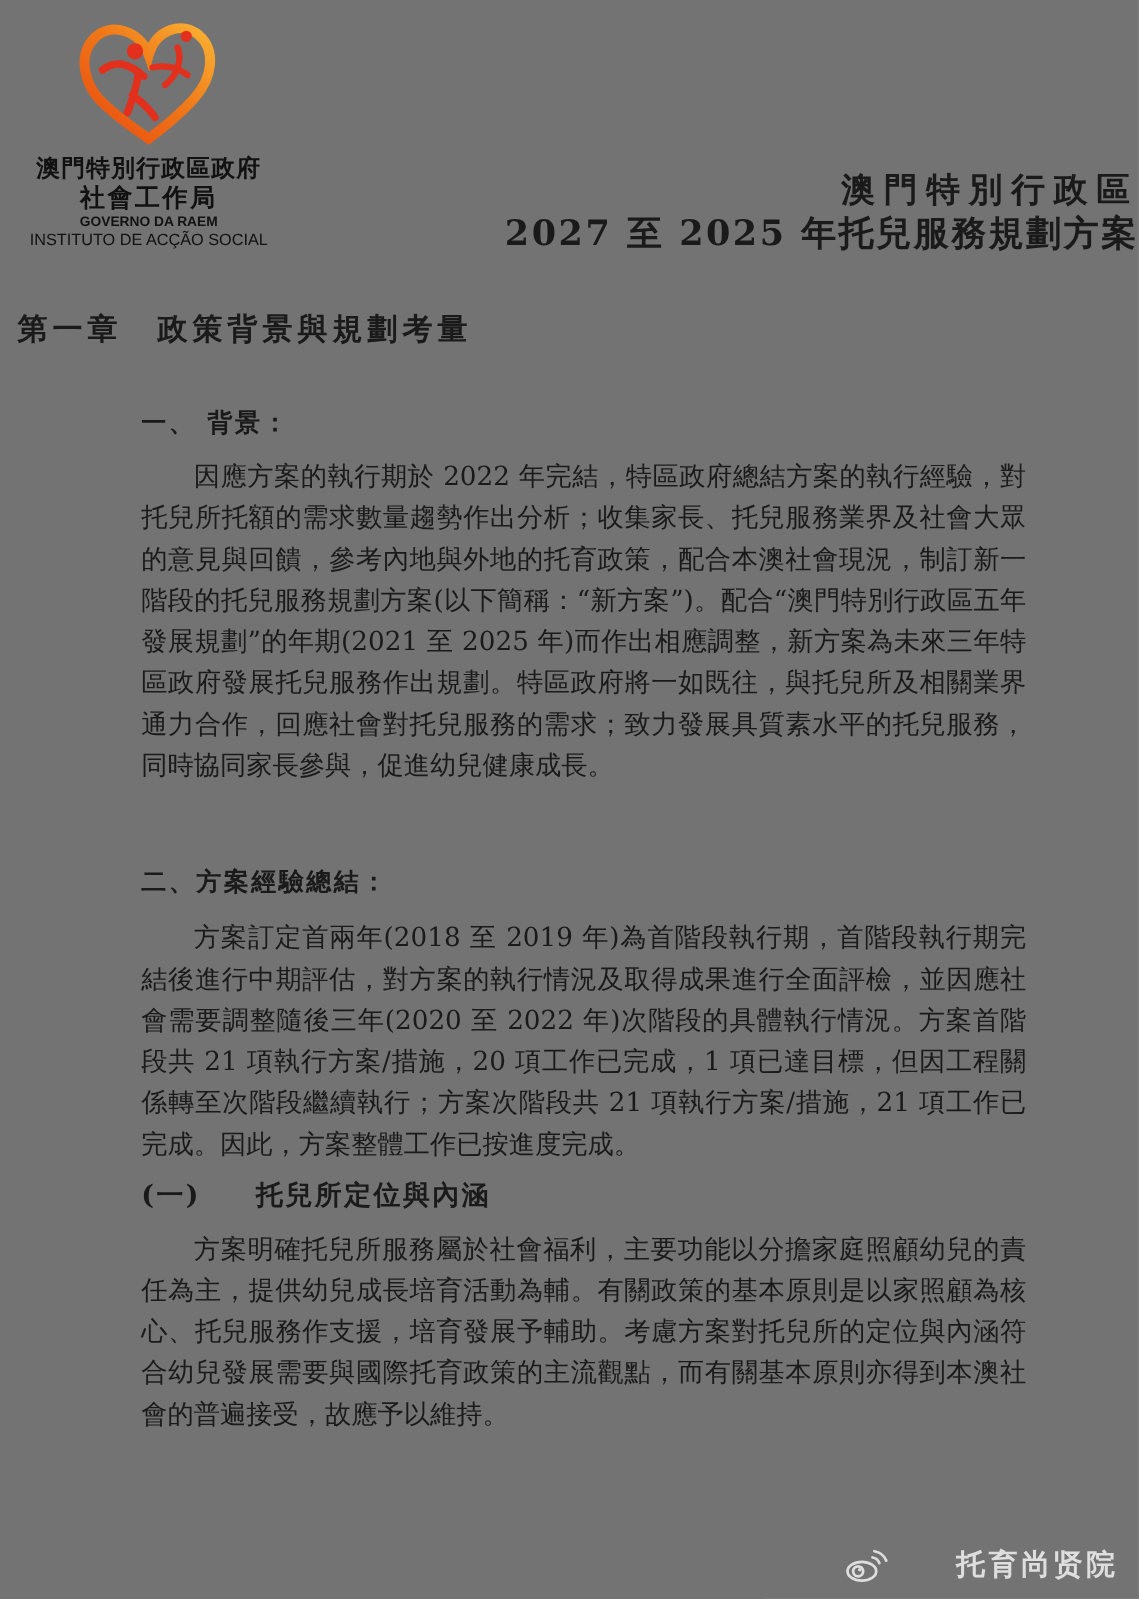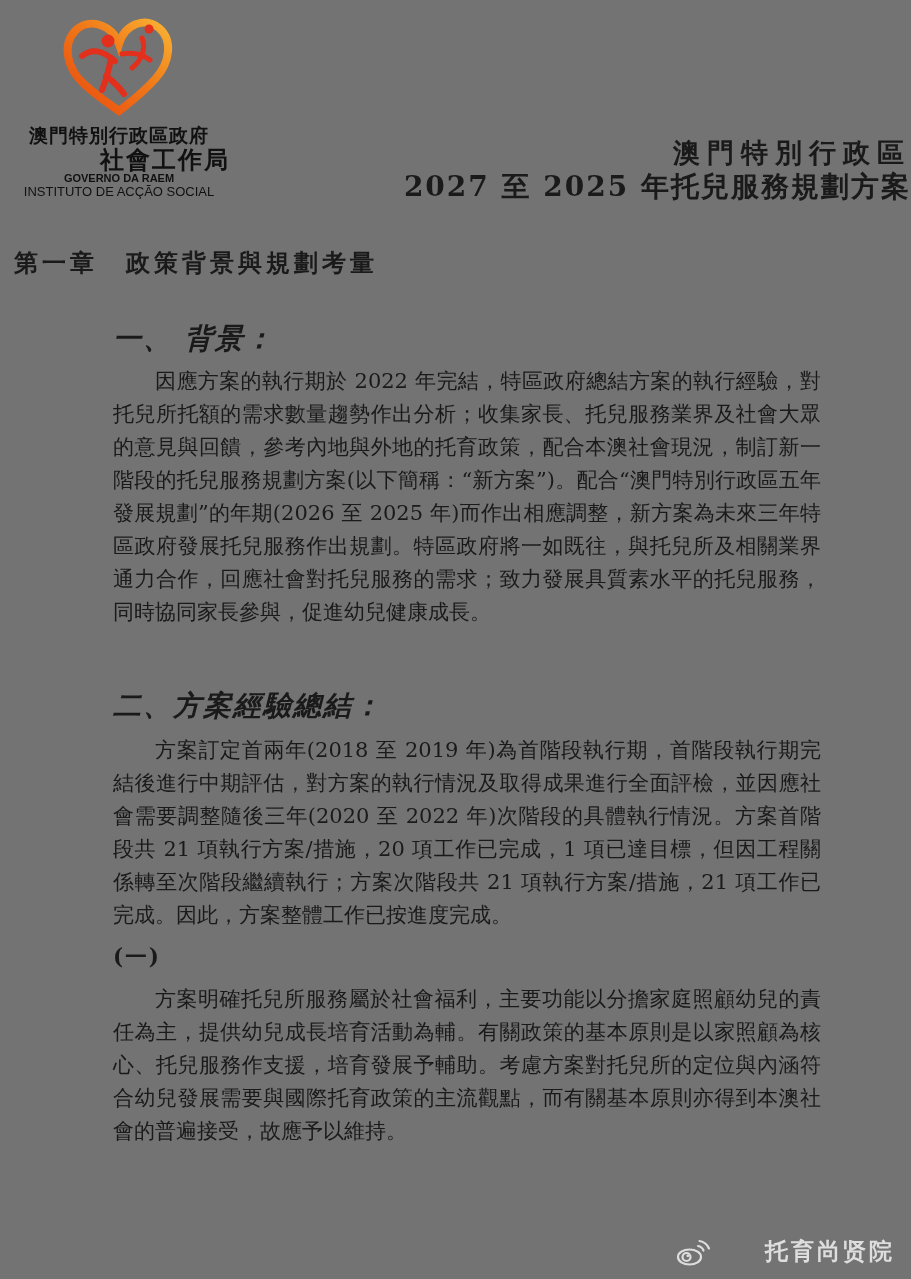--- a/index.html
+++ b/index.html
@@ -14,21 +14,21 @@
   }
 
   
   .org-block {
     position:absolute; left:8px; top:14px; width:222px;
     text-align:center;
     font-family:"Liberation Sans","DejaVu Sans",sans-serif;
   }
   .org-logo { display:block; margin:0 auto 4px auto; }
   .org-zh1 { font-size:19px; font-weight:bold; letter-spacing:1px; line-height:24px; color:#111; }
-  .org-zh2 { font-size:24px; font-weight:bold; letter-spacing:2px; line-height:23px; color:#111;text-align:right; }
+  .org-zh2 { font-size:20px; font-weight:bold; letter-spacing:2px; line-height:23px; color:#111; }
   .org-pt1 { font-size:11px; font-weight:bold; line-height:14px; color:#111; }
   .org-pt2 { font-size:13px; font-weight:normal; line-height:14px; color:#111; }
 
   
   .doc-title { position:absolute; left:0; right:0; top:136px; text-align:right; }
   .doc-title-line1 { font-size:27px; font-weight:bold; letter-spacing:7px; line-height:33px; padding-left:30px; }
   .doc-title-line2 { font-size:28px; font-weight:bold; letter-spacing:2px; line-height:36px; padding-left:14px; }
 
   .chapter-heading {
     position:absolute; left:0; right:0; top:247px;
@@ -36,22 +36,22 @@
     padding-left:14px;
   }
 
   
   .content {
     position:absolute; left:113px; top:322px; width:708px;
     font-size:21px; line-height:33px;
     text-align:justify;
   }
   .sec-heading {
-    font-size:28px; font-weight:bold; letter-spacing:2px;
-    line-height:33px; margin:0 0 10px 0;font-style:italic;
+    font-size:20px; font-weight:bold; letter-spacing:2px;
+    line-height:33px; margin:0 0 10px 0;
   }
   .sec-heading.second { margin-top:60px; margin-bottom:12px; }
   .sub-heading {
     display:flex; align-items:baseline;
     font-size:21.5px; font-weight:bold; letter-spacing:2px;
     line-height:33px; margin:8px 0 10px 0;
   }
   .sub-heading .sub-num { margin-right:44px; }
   .content p {
     margin:0 0 4px 0;
@@ -106,27 +106,28 @@
   <div class="doc-title">
     <div class="doc-title-line1">澳門特別行政區</div>
     <div class="doc-title-line2">2027 至 2025 年托兒服務規劃方案</div>
   </div>
 
   <div class="chapter-heading">第一章　政策背景與規劃考量</div>
 
   <div class="content">
 
     <div class="sec-heading">一、 背景：</div>
-    <p>因應方案的執行期於 2022 年完結，特區政府總結方案的執行經驗，對托兒所托額的需求數量趨勢作出分析；收集家長、托兒服務業界及社會大眾的意見與回饋，參考內地與外地的托育政策，配合本澳社會現況，制訂新一階段的托兒服務規劃方案(以下簡稱：“新方案”)。配合“澳門特別行政區五年發展規劃”的年期(2026 至 2025 年)而作出相應調整，新方案為未來三年特區政府發展托兒服務作出規劃。特區政府將一如既往，與托兒所及相關業界通力合作，回應社會對托兒服務的需求；致力發展具質素水平的托兒服務，同時協同家長參與，促進幼兒健康成長。</p>
+    <p>因應方案的執行期於 2022 年完結，特區政府總結方案的執行經驗，對托兒所托額的需求數量趨勢作出分析；收集家長、托兒服務業界及社會大眾的意見與回饋，參考內地與外地的托育政策，配合本澳社會現況，制訂新一階段的托兒服務規劃方案(以下簡稱：“新方案”)。配合“澳門特別行政區五年發展規劃”的年期(2021 至 2025 年)而作出相應調整，新方案為未來三年特區政府發展托兒服務作出規劃。特區政府將一如既往，與托兒所及相關業界通力合作，回應社會對托兒服務的需求；致力發展具質素水平的托兒服務，同時協同家長參與，促進幼兒健康成長。</p>
 
     <div class="sec-heading second">二、方案經驗總結：</div>
     <p>方案訂定首兩年(2018 至 2019 年)為首階段執行期，首階段執行期完結後進行中期評估，對方案的執行情況及取得成果進行全面評檢，並因應社會需要調整隨後三年(2020 至 2022 年)次階段的具體執行情況。方案首階段共 21 項執行方案/措施，20 項工作已完成，1 項已達目標，但因工程關係轉至次階段繼續執行；方案次階段共 21 項執行方案/措施，21 項工作已完成。因此，方案整體工作已按進度完成。</p>
 
     <div class="sub-heading">
       <span class="sub-num">(一)</span>
+      <span>托兒所定位與內涵</span>
     </div>
     <p>方案明確托兒所服務屬於社會福利，主要功能以分擔家庭照顧幼兒的責任為主，提供幼兒成長培育活動為輔。有關政策的基本原則是以家照顧為核心、托兒服務作支援，培育發展予輔助。考慮方案對托兒所的定位與內涵符合幼兒發展需要與國際托育政策的主流觀點，而有關基本原則亦得到本澳社會的普遍接受，故應予以維持。</p>
 
   </div>
 
   <div class="watermark">
     <svg width="38" height="28" viewBox="0 0 38 28">
       <g fill="none" stroke="#dedede" stroke-width="2.2" stroke-linecap="round">
         <ellipse cx="14.5" cy="19" rx="11.5" ry="7.5"></ellipse>
         <circle cx="11.5" cy="19" r="4"></circle>

